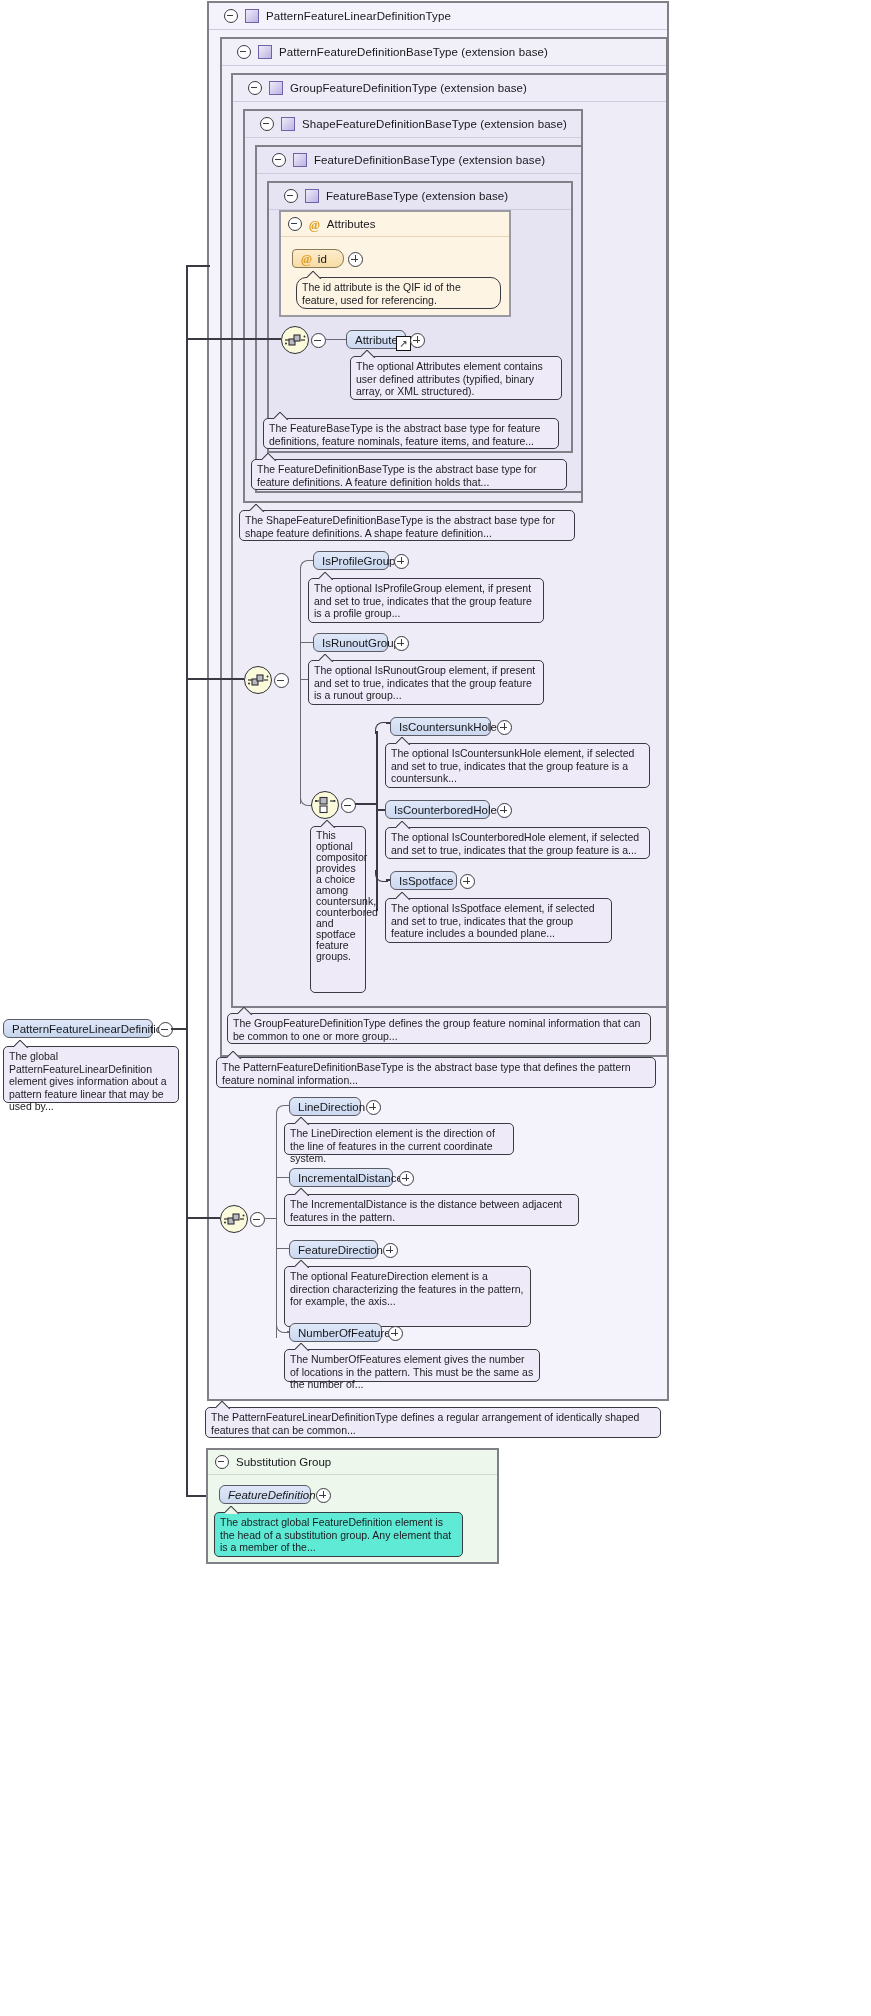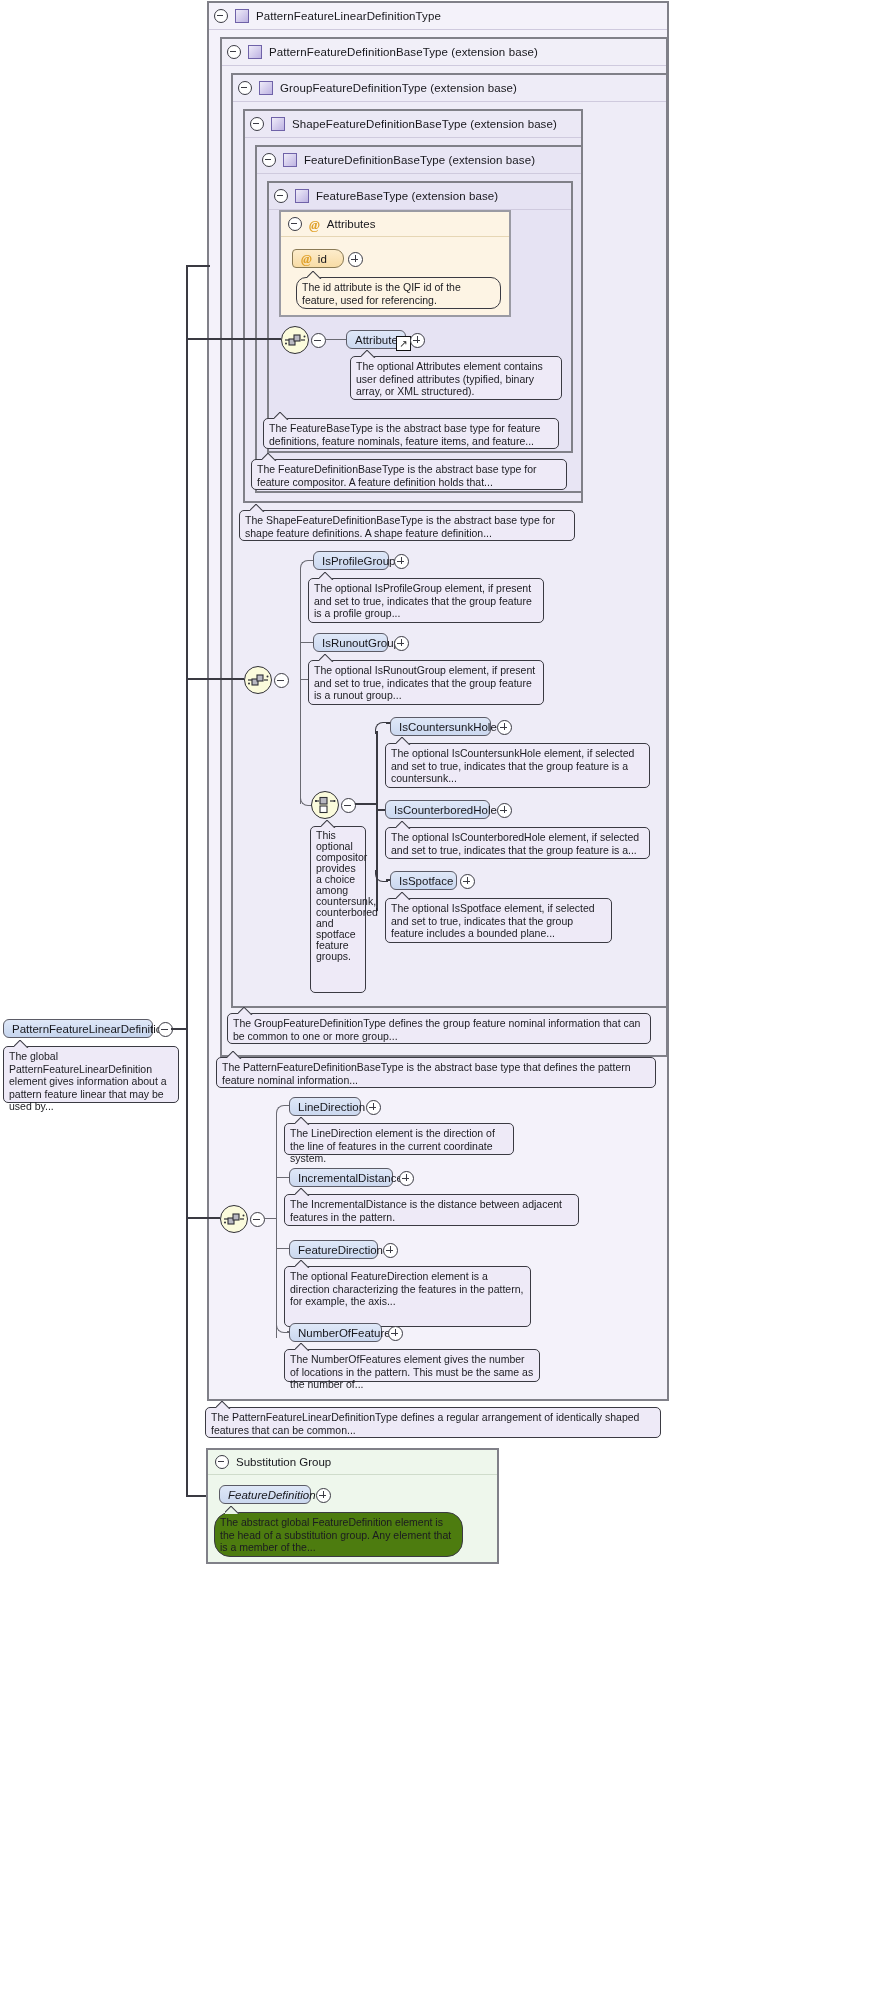--- a/index.html
+++ b/index.html
@@ -29,21 +29,21 @@
   .typebox.lvl3 { background:#ebe8f5; }
   .typebox.lvl4 { background:#e8e5f4; }
   .typebox.lvl5 { background:#e6e3f3; }
 
   .typehdr {
     position: absolute;
     left: 0; top: 0; right: 0;
     height: 26px;
     display: flex; align-items: center;
     gap: 7px;
-    padding-left: 5px;
+    padding-left: 15px;
     border-bottom: 1px solid #cfcade;
     font-size: 11.5px;
     color: #17171c;
     white-space: nowrap;
   }
   .typehdr .tname { letter-spacing: 0.1px; }
 
   
   .toggle {
     width: 12px; height: 12px;
@@ -157,21 +157,21 @@
     box-sizing: border-box;
     border: 1px solid #3a3a42;
     border-radius: 5px;
     background: #eeeaf7;
     padding: 3px 5px 3px 5px;
     font-size: 10.5px;
     line-height: 12.6px;
     color: #1b1b20;
   }
   .anno.cream { background:#fdf4e4;border-radius:10px; }
-  .anno.green { background:#4d7c0f;border-radius:16px; }
+  .anno.green { background:#5eead4; }
   
   .anno .notch {
     position:absolute;
     left: 10px; top: -7px;
     width: 16px; height: 8px;
     overflow:hidden;
   }
   .anno .notch::before {
     content:"";
     position:absolute;
@@ -322,21 +322,21 @@
     <span>The optional Attributes element contains user defined attributes (typified, binary array, or XML structured).</span>
   </div>
 
   <div class="anno" style="left:263px; top:418px; width:296px; height:31px;">
     <div class="notch"></div>
     <span>The FeatureBaseType is the abstract base type for feature definitions, feature nominals, feature items, and feature...</span>
   </div>
 
   <div class="anno" style="left:251px; top:459px; width:316px; height:31px;">
     <div class="notch"></div>
-    <span>The FeatureDefinitionBaseType is the abstract base type for feature compositor. A feature definition holds that...</span>
+    <span>The FeatureDefinitionBaseType is the abstract base type for feature definitions. A feature definition holds that...</span>
   </div>
 
   <div class="anno" style="left:239px; top:510px; width:336px; height:31px;">
     <div class="notch"></div>
     <span>The ShapeFeatureDefinitionBaseType is the abstract base type for shape feature definitions. A shape feature definition...</span>
   </div>
 
   <div class="comp" style="left:244px; top:666px;">
     <svg width="26" height="26" viewBox="0 0 26 26">
       <line x1="3" y1="13" x2="7" y2="13" stroke="#2f2f36" stroke-width="1.2"></line>

